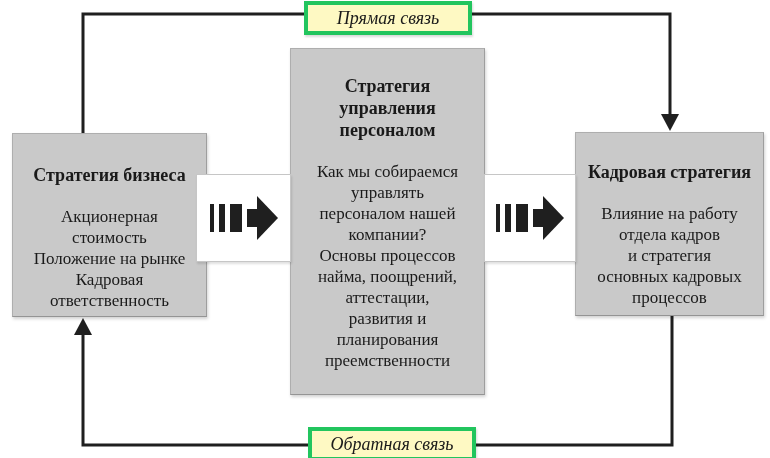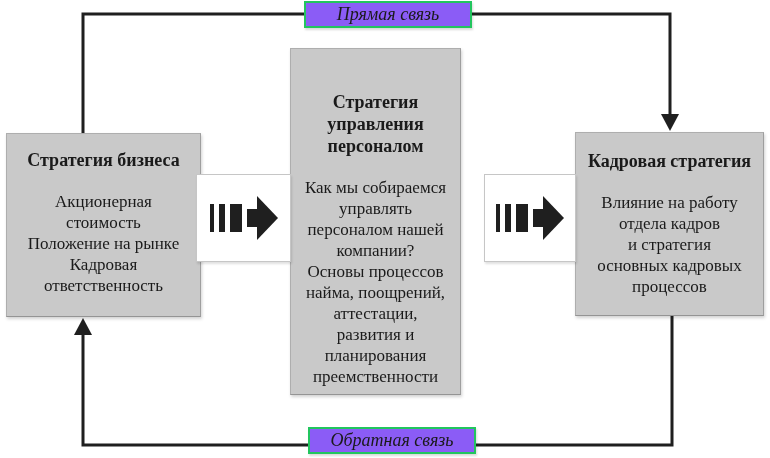--- a/index.html
+++ b/index.html
@@ -27,28 +27,28 @@
     font-size:18px;
     line-height:22px;
     white-space:pre-line;
   }
   .box-body{
     font-size:17px;
     line-height:21px;
     margin-top:20px;
     white-space:pre-line;
   }
-  .box-left{left:6px;top:133px;width:195px;height:184px;padding-top:15px;}
-  .box-mid{left:290px;top:48px;width:171px;height:347px;padding-top:42px;}
-  .box-right{left:575px;top:132px;width:189px;height:184px;padding-top:17px;}
+  .box-left{left:12px;top:133px;width:195px;height:184px;padding-top:30px;}
+  .box-mid{left:290px;top:48px;width:195px;height:347px;padding-top:26px;}
+  .box-right{left:575px;top:132px;width:189px;height:184px;padding-top:28px;}
   .label-box{
     position:absolute;
-    width:168px;height:27px;
-    background:#8b5cf6;
-    border:2px solid #22c55e;
+    width:168px;height:34px;
+    background:#fef9c3;
+    border:4px solid #22c55e;
     box-shadow:1px 2px 2px rgba(0,0,0,0.15);
     box-sizing:border-box;
     display:flex;align-items:center;justify-content:center;
     font-style:italic;
     font-size:18px;
   }
   .label-top{left:304px;top:1px;}
   .label-bottom{left:308px;top:427px;}
   .arrow-panel{
     position:absolute;

